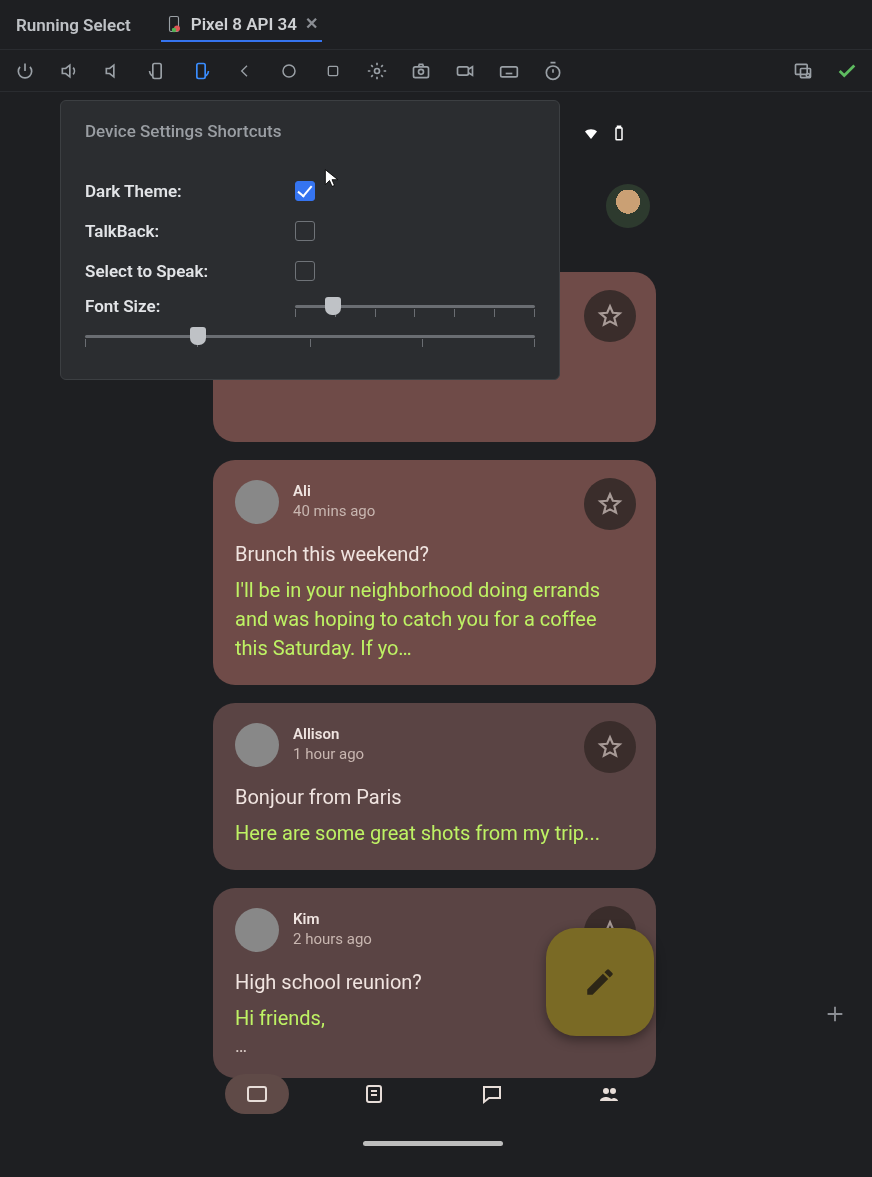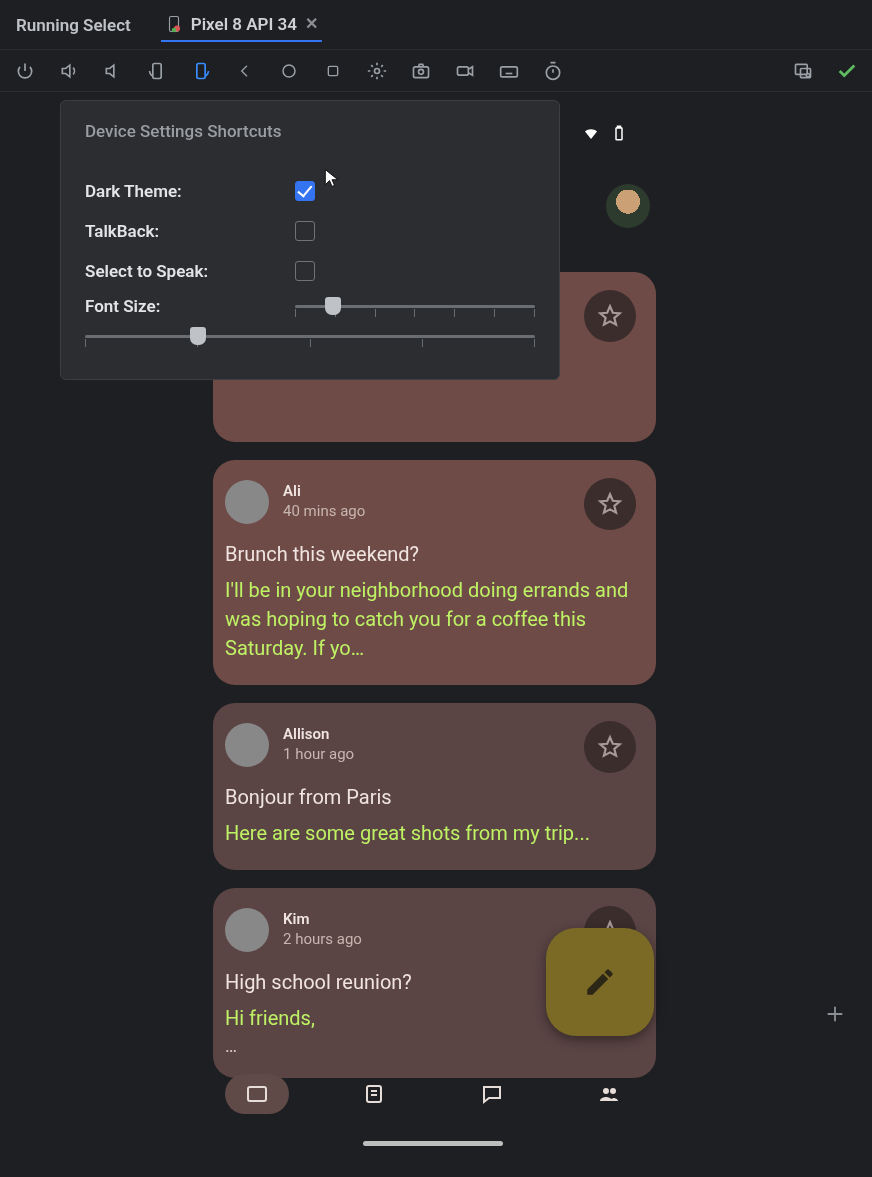--- a/index.html
+++ b/index.html
@@ -42,21 +42,21 @@
   .slider .thumb { position:absolute; top:6px; width:16px; height:18px; background:#bfc2c6; border-radius:3px 3px 7px 7px; transform:translateX(-50%); }
 
   .cursor { position:absolute; left:322px; top:168px; width:20px; height:20px; z-index:60; }
 
   
   .device { position:absolute; left:198px; top:112px; width:470px; height:1040px; display:flex; flex-direction:column; }
   .statusbar { position:absolute; right:40px; top:12px; display:flex; gap:10px; align-items:center; color:#e8eaed; }
   .statusbar svg { width:18px; height:18px; }
 
   .card-list { position:absolute; left:15px; top:160px; right:12px; display:flex; flex-direction:column; gap:18px; }
-  .card { background:#5a4444; border-radius:22px; padding:20px 22px 22px 12px; position:relative; color:#e9dcd8; }
+  .card { background:#5a4444; border-radius:22px; padding:20px 22px 22px 22px; position:relative; color:#e9dcd8; }
   .card.featured { background:#6f4b48; }
   .card .avatar { width:44px; height:44px; border-radius:50%; background:#888; background-size:cover; display:inline-block; vertical-align:top; }
   .card .meta { display:inline-block; margin-left:14px; vertical-align:top; padding-top:2px; }
   .card .name { font-size:15px; font-weight:600; color:#efe4e0; }
   .card .time { font-size:15px; color:#c8b6b0; margin-top:2px; }
   .card .star { position:absolute; right:20px; top:18px; width:52px; height:52px; border-radius:50%; background:#3a2d2b; display:flex; align-items:center; justify-content:center; color:#a89b97; }
   .card .subject { margin-top:18px; font-size:20px; color:#f0e4e0; }
   .card .body { margin-top:10px; font-size:20px; line-height:1.45; color:#bef264; }
   .card .ellips { margin-top:2px; color:#d9cac5; font-size:18px; letter-spacing:2px; }
 

